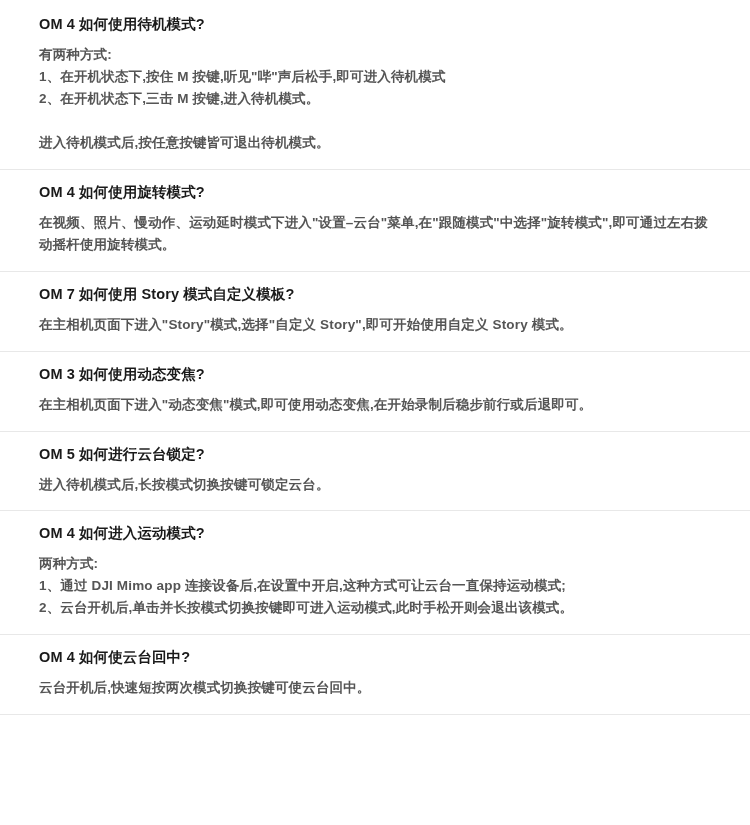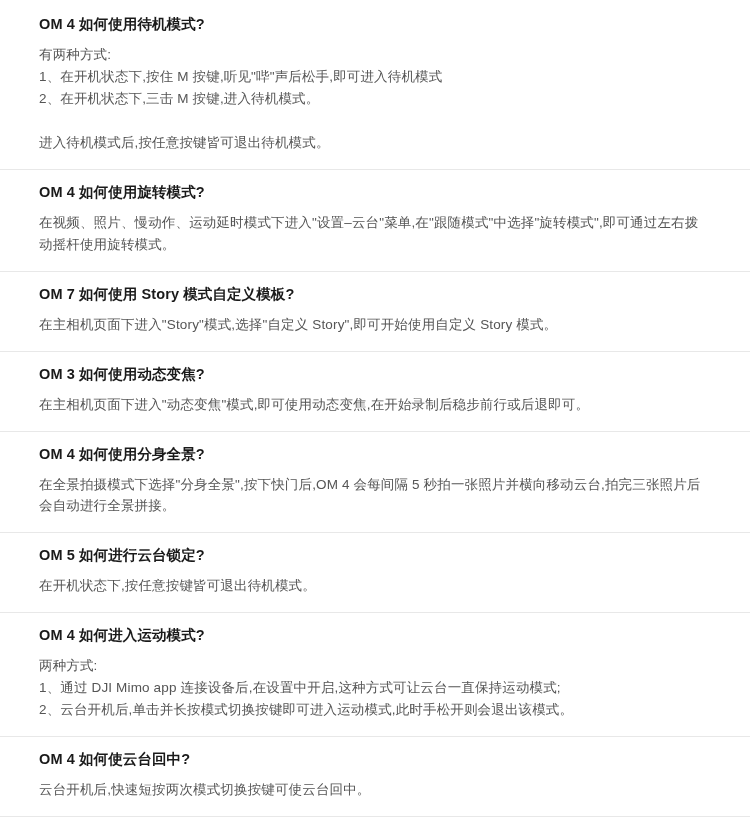--- a/index.html
+++ b/index.html
@@ -36,20 +36,21 @@
     letter-spacing: 0.1px;
     margin: 0 0 9px 0;
   }
   .faq-answer {
     font-size: 13.5px;
     color: #555555;
     line-height: 1.62;
     letter-spacing: 0.15px;
     margin: 0;
     white-space: pre-line;
+    font-weight: bold;
   }
   .faq-item.tall .faq-answer {
     line-height: 1.63;
   }
 </style>
 </head>
 <body>
 
 <div class="faq-list">
 
@@ -70,28 +71,24 @@
   <div class="faq-item">
     <div class="faq-question">OM 7 如何使用 Story 模式自定义模板?</div>
     <div class="faq-answer">在主相机页面下进入"Story"模式,选择"自定义 Story",即可开始使用自定义 Story 模式。</div>
   </div>
 
   <div class="faq-item">
     <div class="faq-question">OM 3 如何使用动态变焦?</div>
     <div class="faq-answer">在主相机页面下进入"动态变焦"模式,即可使用动态变焦,在开始录制后稳步前行或后退即可。</div>
   </div>
 
-  <div class="faq-item">
-    <div class="faq-question">OM 4 如何使用分身全景?</div>
-    <div class="faq-answer">在全景拍摄模式下选择"分身全景",按下快门后,OM 4 会每间隔 5 秒拍一张照片并横向移动云台,拍完三张照片后会自动进行全景拼接。</div>
-  </div>
 
   <div class="faq-item">
     <div class="faq-question">OM 5 如何进行云台锁定?</div>
-    <div class="faq-answer">在开机状态下,按任意按键皆可退出待机模式。</div>
+    <div class="faq-answer">进入待机模式后,长按模式切换按键可锁定云台。</div>
   </div>
 
   <div class="faq-item tall">
     <div class="faq-question">OM 4 如何进入运动模式?</div>
     <div class="faq-answer">两种方式:
 1、通过 DJI Mimo app 连接设备后,在设置中开启,这种方式可让云台一直保持运动模式;
 2、云台开机后,单击并长按模式切换按键即可进入运动模式,此时手松开则会退出该模式。</div>
   </div>
 
   <div class="faq-item">

